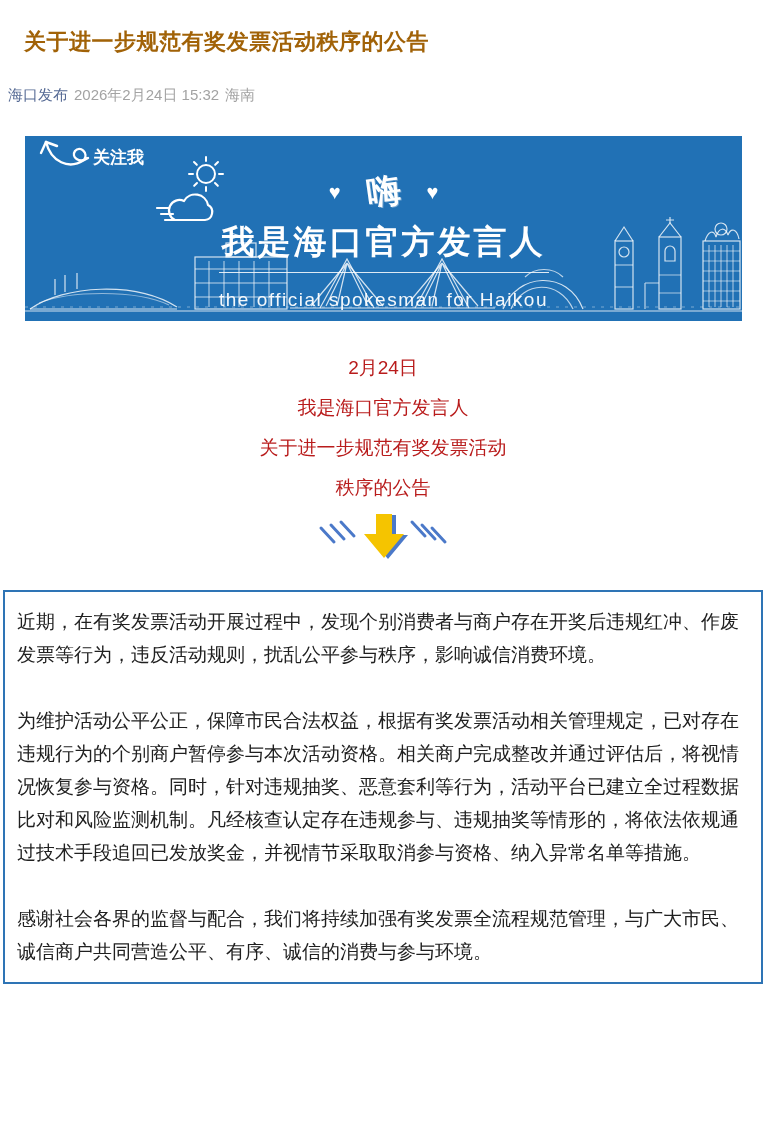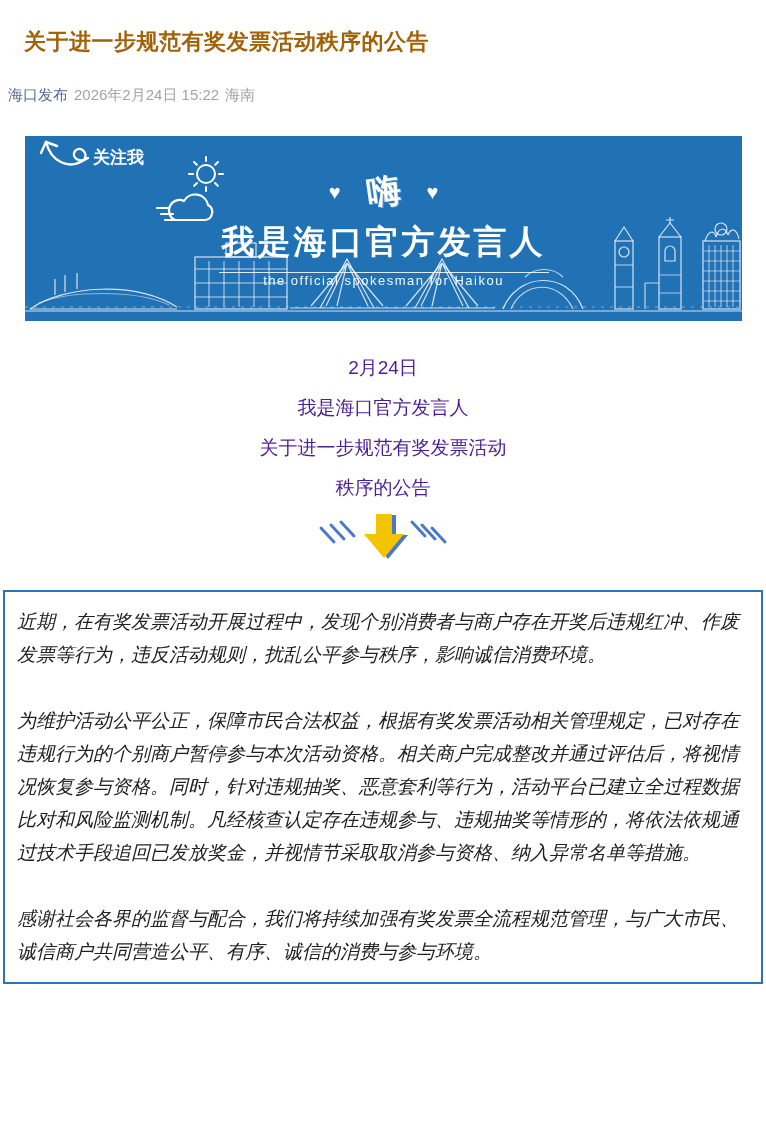--- a/index.html
+++ b/index.html
@@ -44,51 +44,51 @@
     font-size:34px; font-weight:bold; transform:rotate(-8deg);
     text-shadow:1px 1px 0 rgba(255,255,255,.35);
   }
   .banner-title {
     margin-top:8px; font-size:33px; font-weight:bold; letter-spacing:3px;
   }
   .banner-divider {
     margin-top:7px; width:330px; height:1px; background:rgba(255,255,255,.85);
   }
   .banner-sub {
-    margin-top:0; font-size:13px; letter-spacing:1.5px;
+    margin-top:16px; font-size:19px; letter-spacing:1.5px;
     color:rgba(255,255,255,.95);
   }
   .skyline { position:absolute; bottom:0; left:0; }
   
   .lead {
     margin-top:27px; text-align:center;
-    font-size:19px; line-height:40px; color:#4c1d95;
+    font-size:19px; line-height:40px; color:#b91c1c;
   }
   .arrow-wrap {
     margin-top:2px; height:54px;
     display:flex; align-items:center; justify-content:center;
   }
   
   .notice {
     margin:26px 3px 0 3px; width:760px;
     border:2px solid #2e74b5; background:#ffffff;
     padding:13px 12px 14px 12px;
-    font-size:19px; line-height:33px; color:#202020;font-style:italic;
+    font-size:19px; line-height:33px; color:#202020;
   }
   .notice p { margin:0; }
   .notice p + p { margin-top:33px; }
 </style>
 </head>
 <body>
 
 <h1 class="title">关于进一步规范有奖发票活动秩序的公告</h1>
 
 <div class="byline">
   <span class="source">海口发布</span>
-  <span class="meta">2026年2月24日 15:22</span>
+  <span class="meta">2026年2月24日 15:32</span>
   <span class="meta">海南</span>
 </div>
 
 <div class="banner">
   <div class="follow">
     <span>
       <svg width="52" height="40" viewBox="0 0 52 40" fill="none" stroke="#ffffff" stroke-width="2.4" stroke-linecap="round">
         <path d="M7,6 C12,26 30,34 45,24"></path>
         <path d="M45,24 C50,17 41,9 36,15 C32,21 40,28 49,22"></path>
         <path d="M7,6 L2,17"></path>

